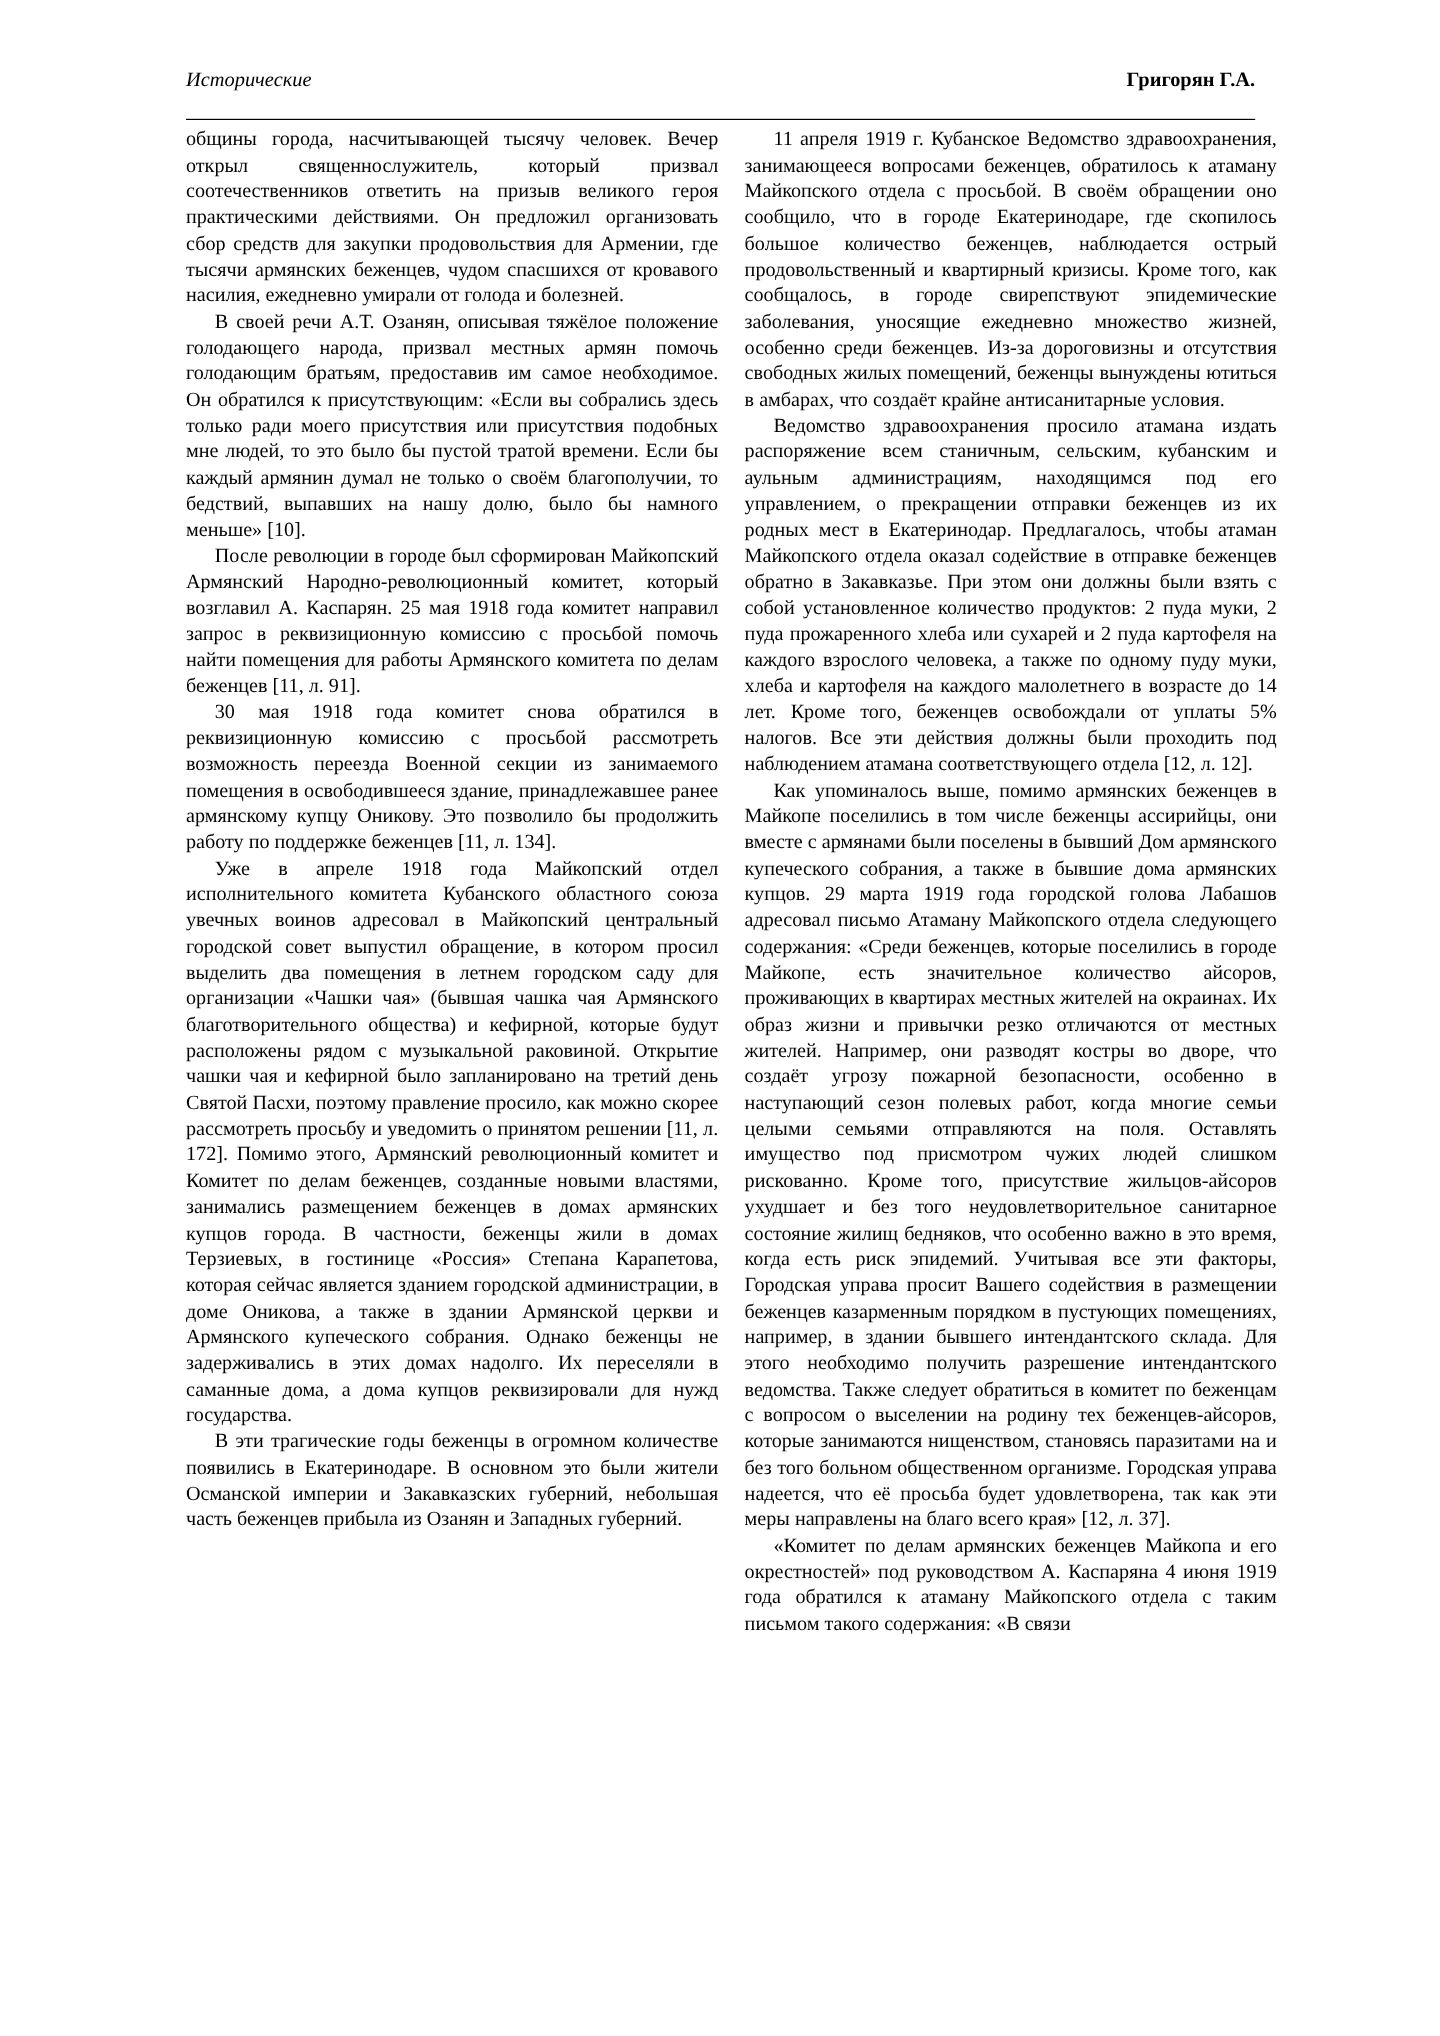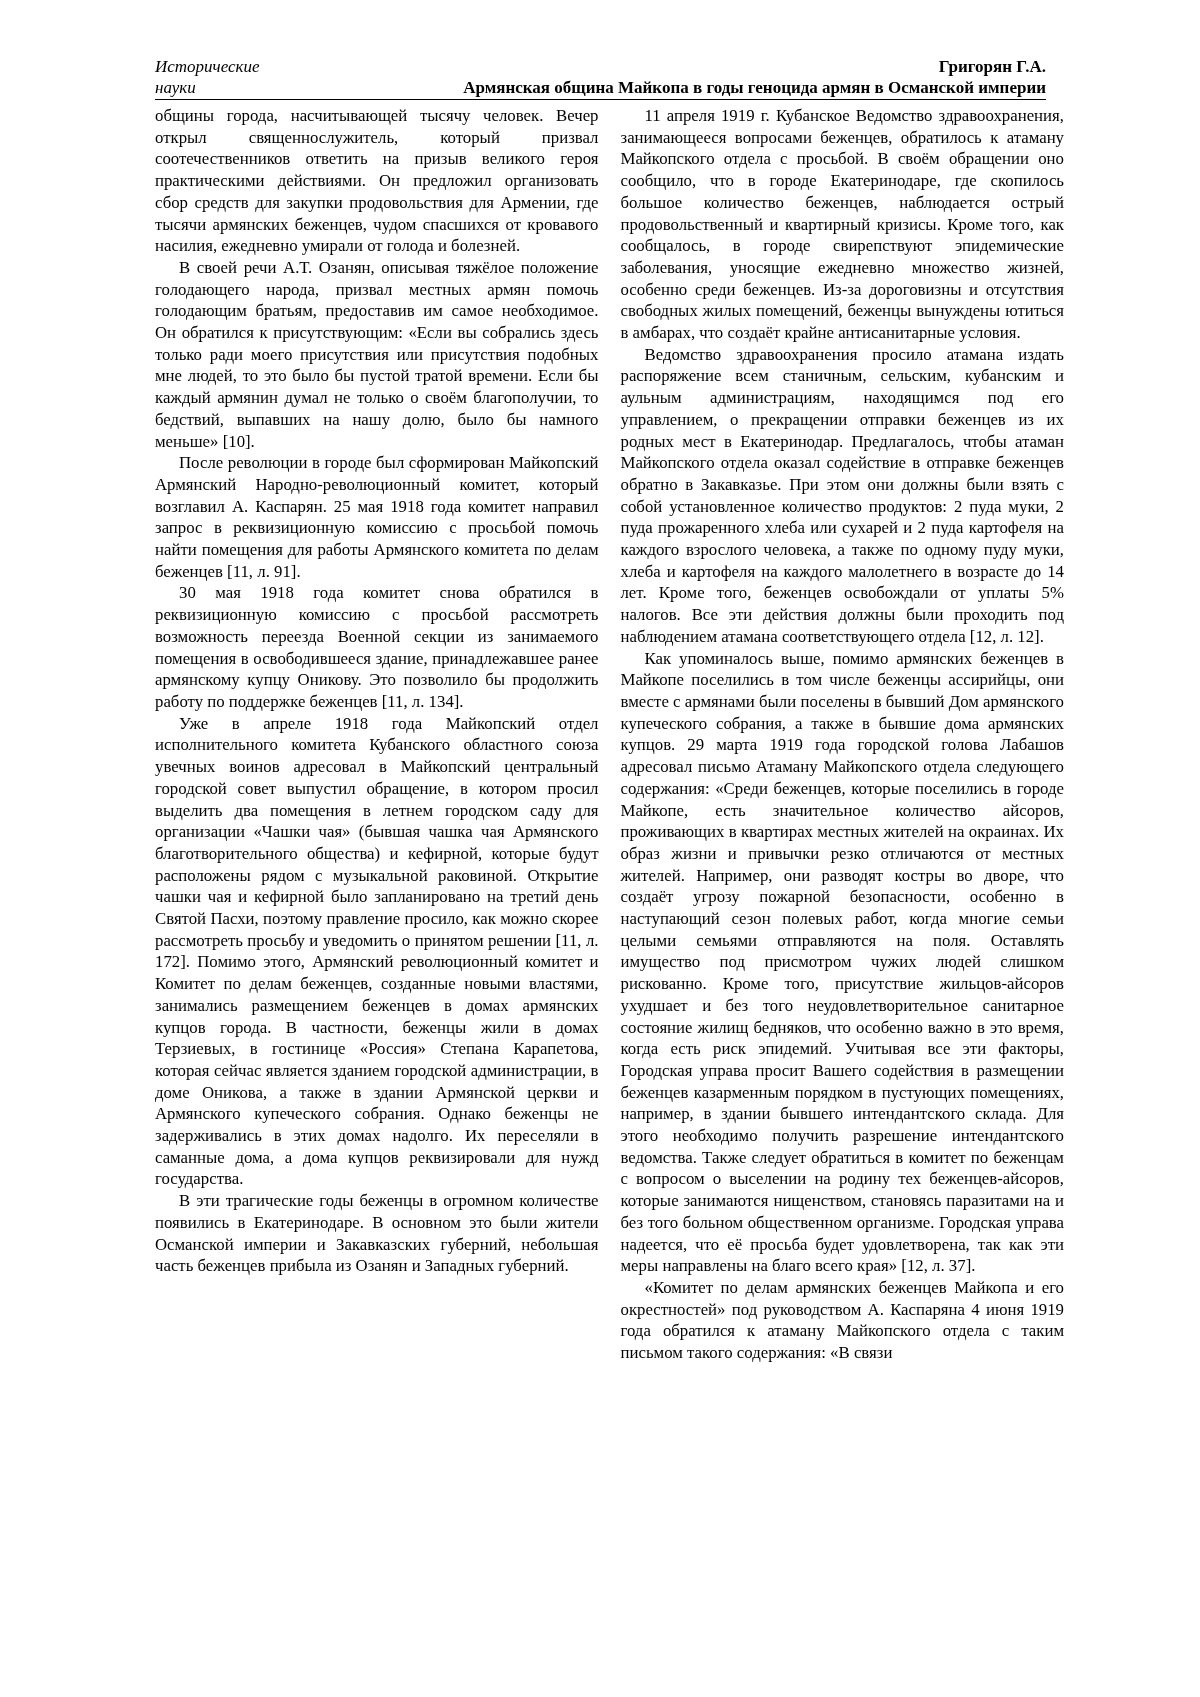--- a/index.html
+++ b/index.html
@@ -92,24 +92,20 @@
 </head>
 <body>
 
 <div class="page">
 
   <div class="header">
     <div class="header-row">
       <div class="section-name">Исторические</div>
       <div class="author">Григорян Г.А.</div>
     </div>
-    <div class="header-row">
-      <div class="section-name">науки</div>
-      <div class="article-title">Армянская община Майкопа в годы геноцида армян в Османской империи</div>
-    </div>
   </div>
 
   <div class="header-rule"></div>
 
   <div class="columns">
     <div class="col col-left">
         <p class="para">общины города, насчитывающей тысячу человек. Вечер открыл священнослужитель, который призвал соотечественников ответить на призыв великого героя практическими действиями. Он предложил организовать сбор средств для закупки продовольствия для Армении, где тысячи армянских беженцев, чудом спасшихся от кровавого насилия, ежедневно умирали от голода и болезней.</p>
         <p class="para">В своей речи А.Т. Озанян, описывая тяжёлое положение голодающего народа, призвал местных армян помочь голодающим братьям, предоставив им самое необходимое. Он обратился к присутствующим: «Если вы собрались здесь только ради моего присутствия или присутствия подобных мне людей, то это было бы пустой тратой времени. Если бы каждый армянин думал не только о своём благополучии, то бедствий, выпавших на нашу долю, было бы намного меньше» [10].</p>
         <p class="para">После революции в городе был сформирован Майкопский Армянский Народно-революционный комитет, который возглавил А. Каспарян. 25 мая 1918 года комитет направил запрос в реквизиционную комиссию с просьбой помочь найти помещения для работы Армянского комитета по делам беженцев [11, л. 91].</p>
         <p class="para">30 мая 1918 года комитет снова обратился в реквизиционную комиссию с просьбой рассмотреть возможность переезда Военной секции из занимаемого помещения в освободившееся здание, принадлежавшее ранее армянскому купцу Оникову. Это позволило бы продолжить работу по поддержке беженцев [11, л. 134].</p>

